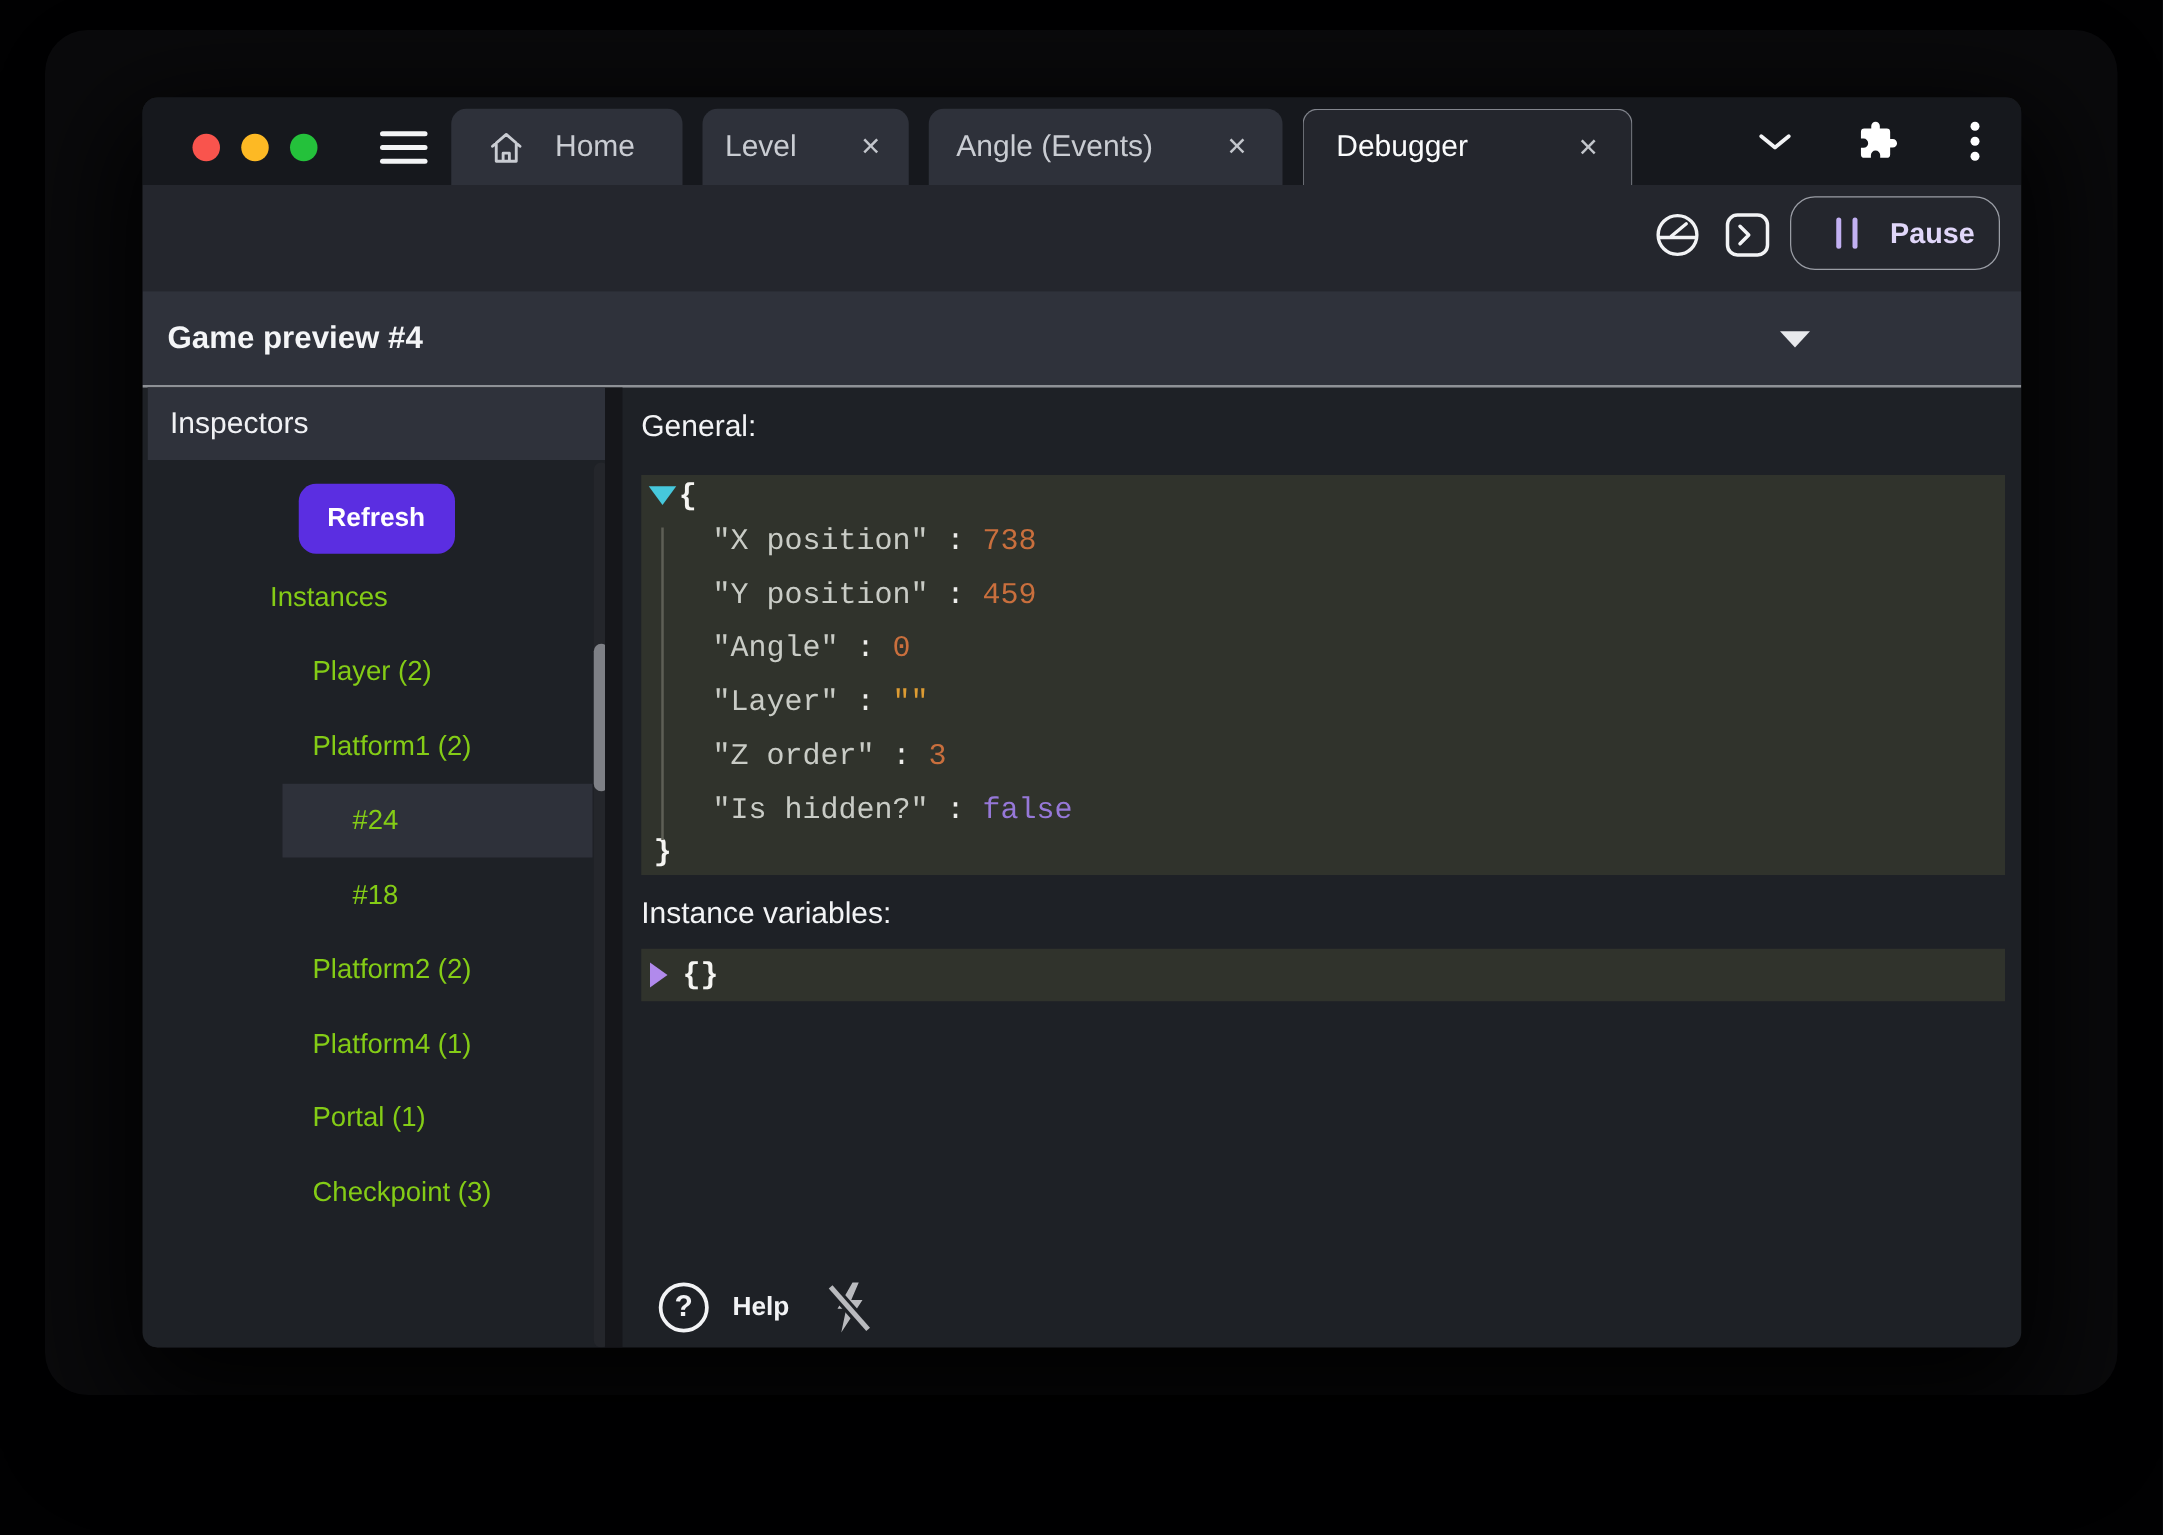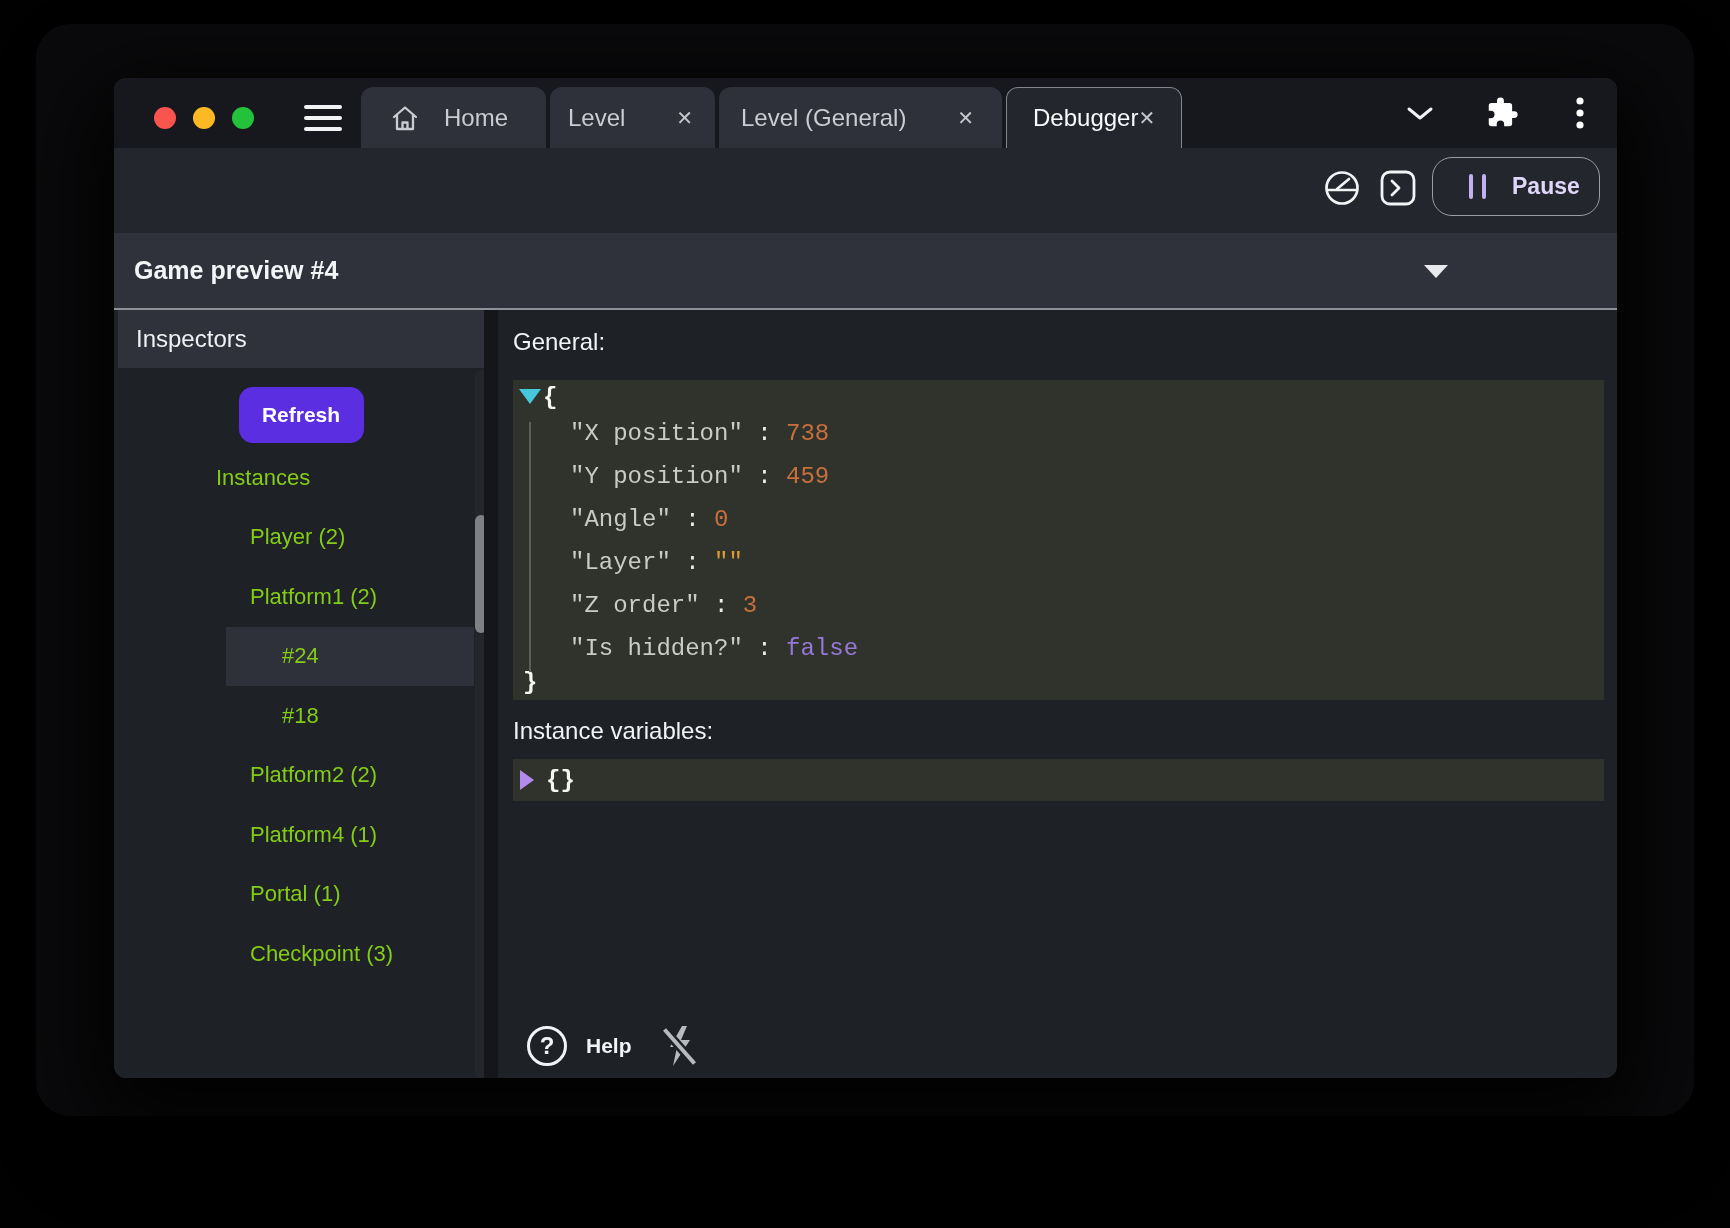--- a/index.html
+++ b/index.html
@@ -16,28 +16,28 @@
   
   .tabbar { position:absolute; left:0; top:0; width:100%; height:70px; background:#16181d; }
   .traffic { position:absolute; left:40px; top:29px; display:flex; gap:17px; }
   .dot { width:22px; height:22px; border-radius:50%; display:inline-block; }
   .dot.red { background:#f9544d; } .dot.yellow { background:#fdb924; } .dot.green { background:#24c13b; }
 
   .hamburger { position:absolute; left:190px; top:27px; width:38px; height:26px; cursor:pointer; }
   .hamburger i { position:absolute; left:0; width:38px; height:4px; border-radius:2px; background:#f2f3f5; }
   .hamburger i:nth-child(1){top:0;} .hamburger i:nth-child(2){top:11px;} .hamburger i:nth-child(3){top:22px;}
 
-  .tabs { position:absolute; left:247px; bottom:0; display:flex; gap:4px; align-items:flex-end; }
+  .tabs { position:absolute; left:247px; bottom:0; display:flex; gap:16px; align-items:flex-end; }
   .tab { height:61px; background:#2e313a; border-radius:12px 12px 0 0; display:flex;
          align-items:center; color:#c9ccd2; font-size:24px; cursor:pointer; }
   .tab .x { font-size:20px; color:#c3c6cc; }
   .tab-home  { width:185px; padding-left:28px; gap:23px; }
   .tab-level { width:165px; padding:0 22px 0 18px; justify-content:space-between; }
   .tab-levelevents { width:283px; padding:0 28px 0 22px; justify-content:space-between; }
-  .tab-debugger { width:176px; padding:0 42px 0 26px; justify-content:space-between; }
+  .tab-debugger { width:264px; padding:0 26px 0 26px; justify-content:space-between; }
   .tab.active { background:#24262d; border:1px solid #82858d; border-bottom:none; color:#fafbfc; }
 
   .icon-chevron { position:absolute; left:1292px; top:28px; }
   .icon-puzzle  { position:absolute; left:1372px; top:18px; }
   .icon-kebab   { position:absolute; left:1461px; top:18px; }
 
   
   .toolbar { position:absolute; left:0; top:70px; width:100%; height:85px; background:#24262d; }
   .icon-profiler { position:absolute; left:1209px; top:21px; }
   .icon-console  { position:absolute; left:1265px; top:21px; }
@@ -135,21 +135,21 @@
         <svg width="32" height="30" viewBox="0 0 32 30">
           <path d="M5 14 L16 4.5 L27 14 M8 11.5 V26 H24 V11.5 M13.5 26 v-6.5 h5 V26" fill="none" stroke="#c9ccd2" stroke-width="2.3" stroke-linecap="round" stroke-linejoin="round"></path>
         </svg>
         <span>Home</span>
       </div>
       <div class="tab tab-level">
         <span>Level</span>
         <span class="x">✕</span>
       </div>
       <div class="tab tab-levelevents">
-        <span>Level (General)</span>
+        <span>Angle (Events)</span>
         <span class="x">✕</span>
       </div>
       <div class="tab tab-debugger active">
         <span>Debugger</span>
         <span class="x">✕</span>
       </div>
     </div>
 
     <svg class="icon-chevron" width="28" height="15" viewBox="0 0 28 15">
       <polyline points="3,3 14,12 25,3" fill="none" stroke="#f2f3f5" stroke-width="3" stroke-linecap="round" stroke-linejoin="round"></polyline>

